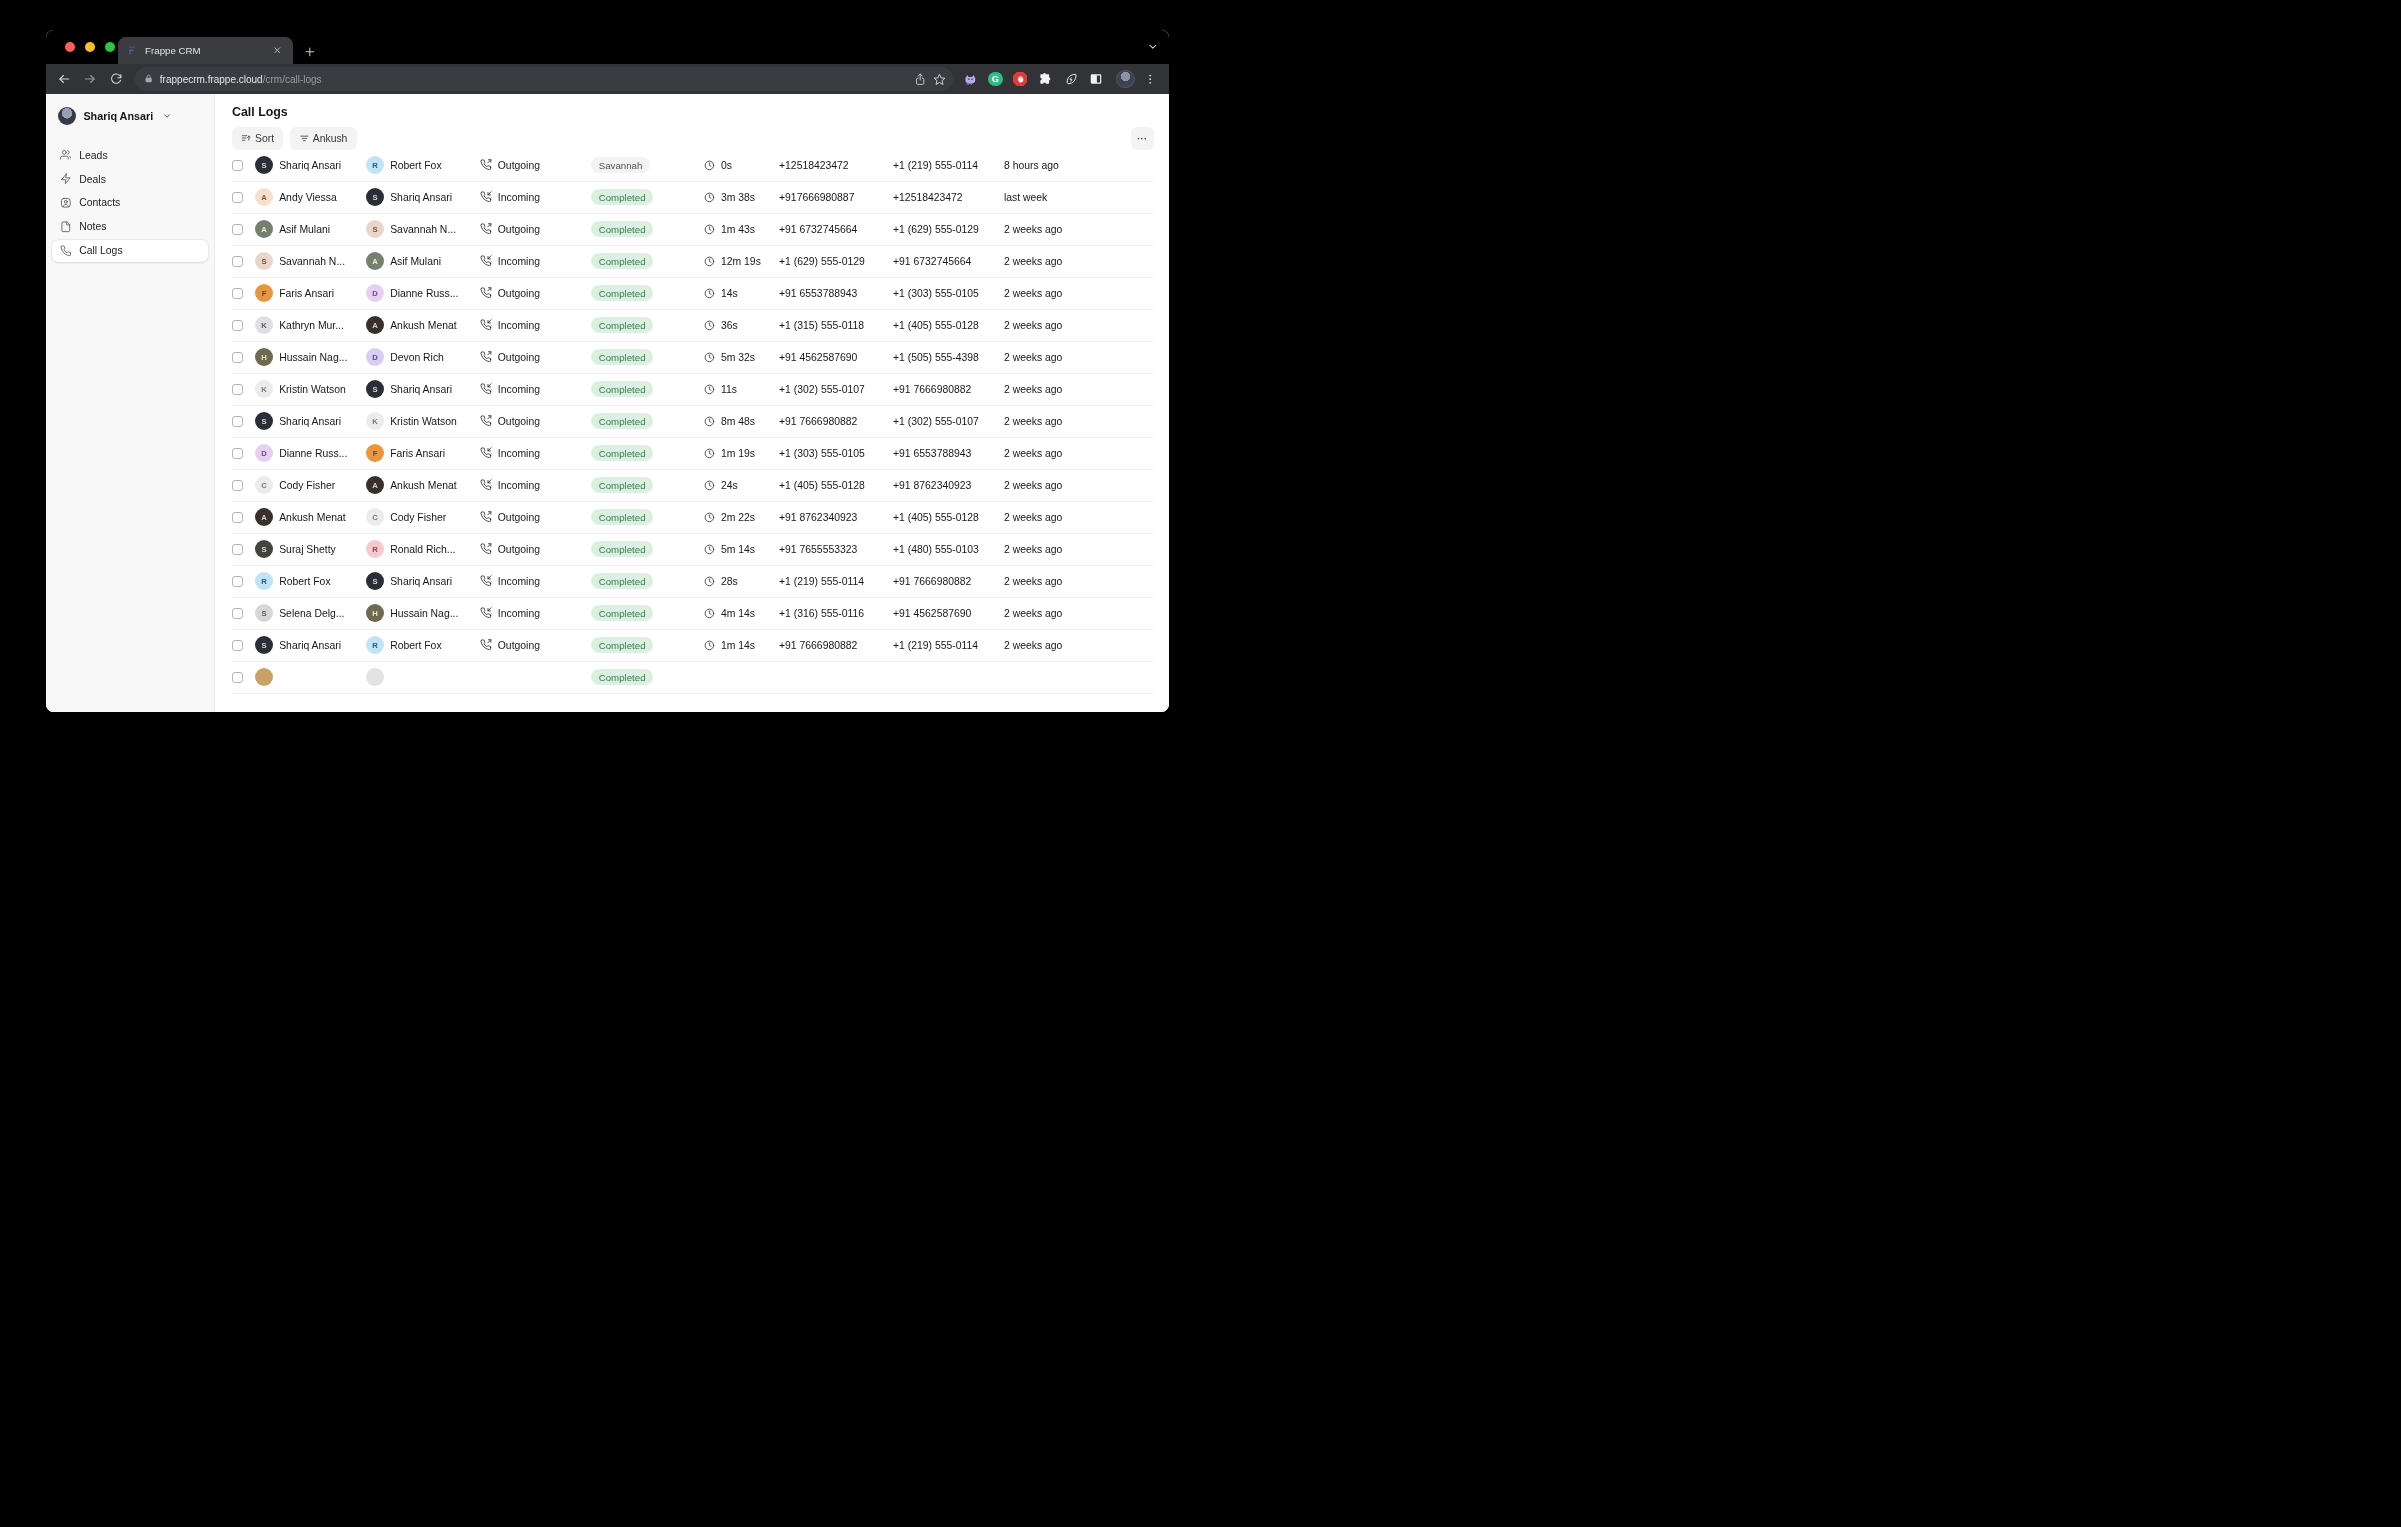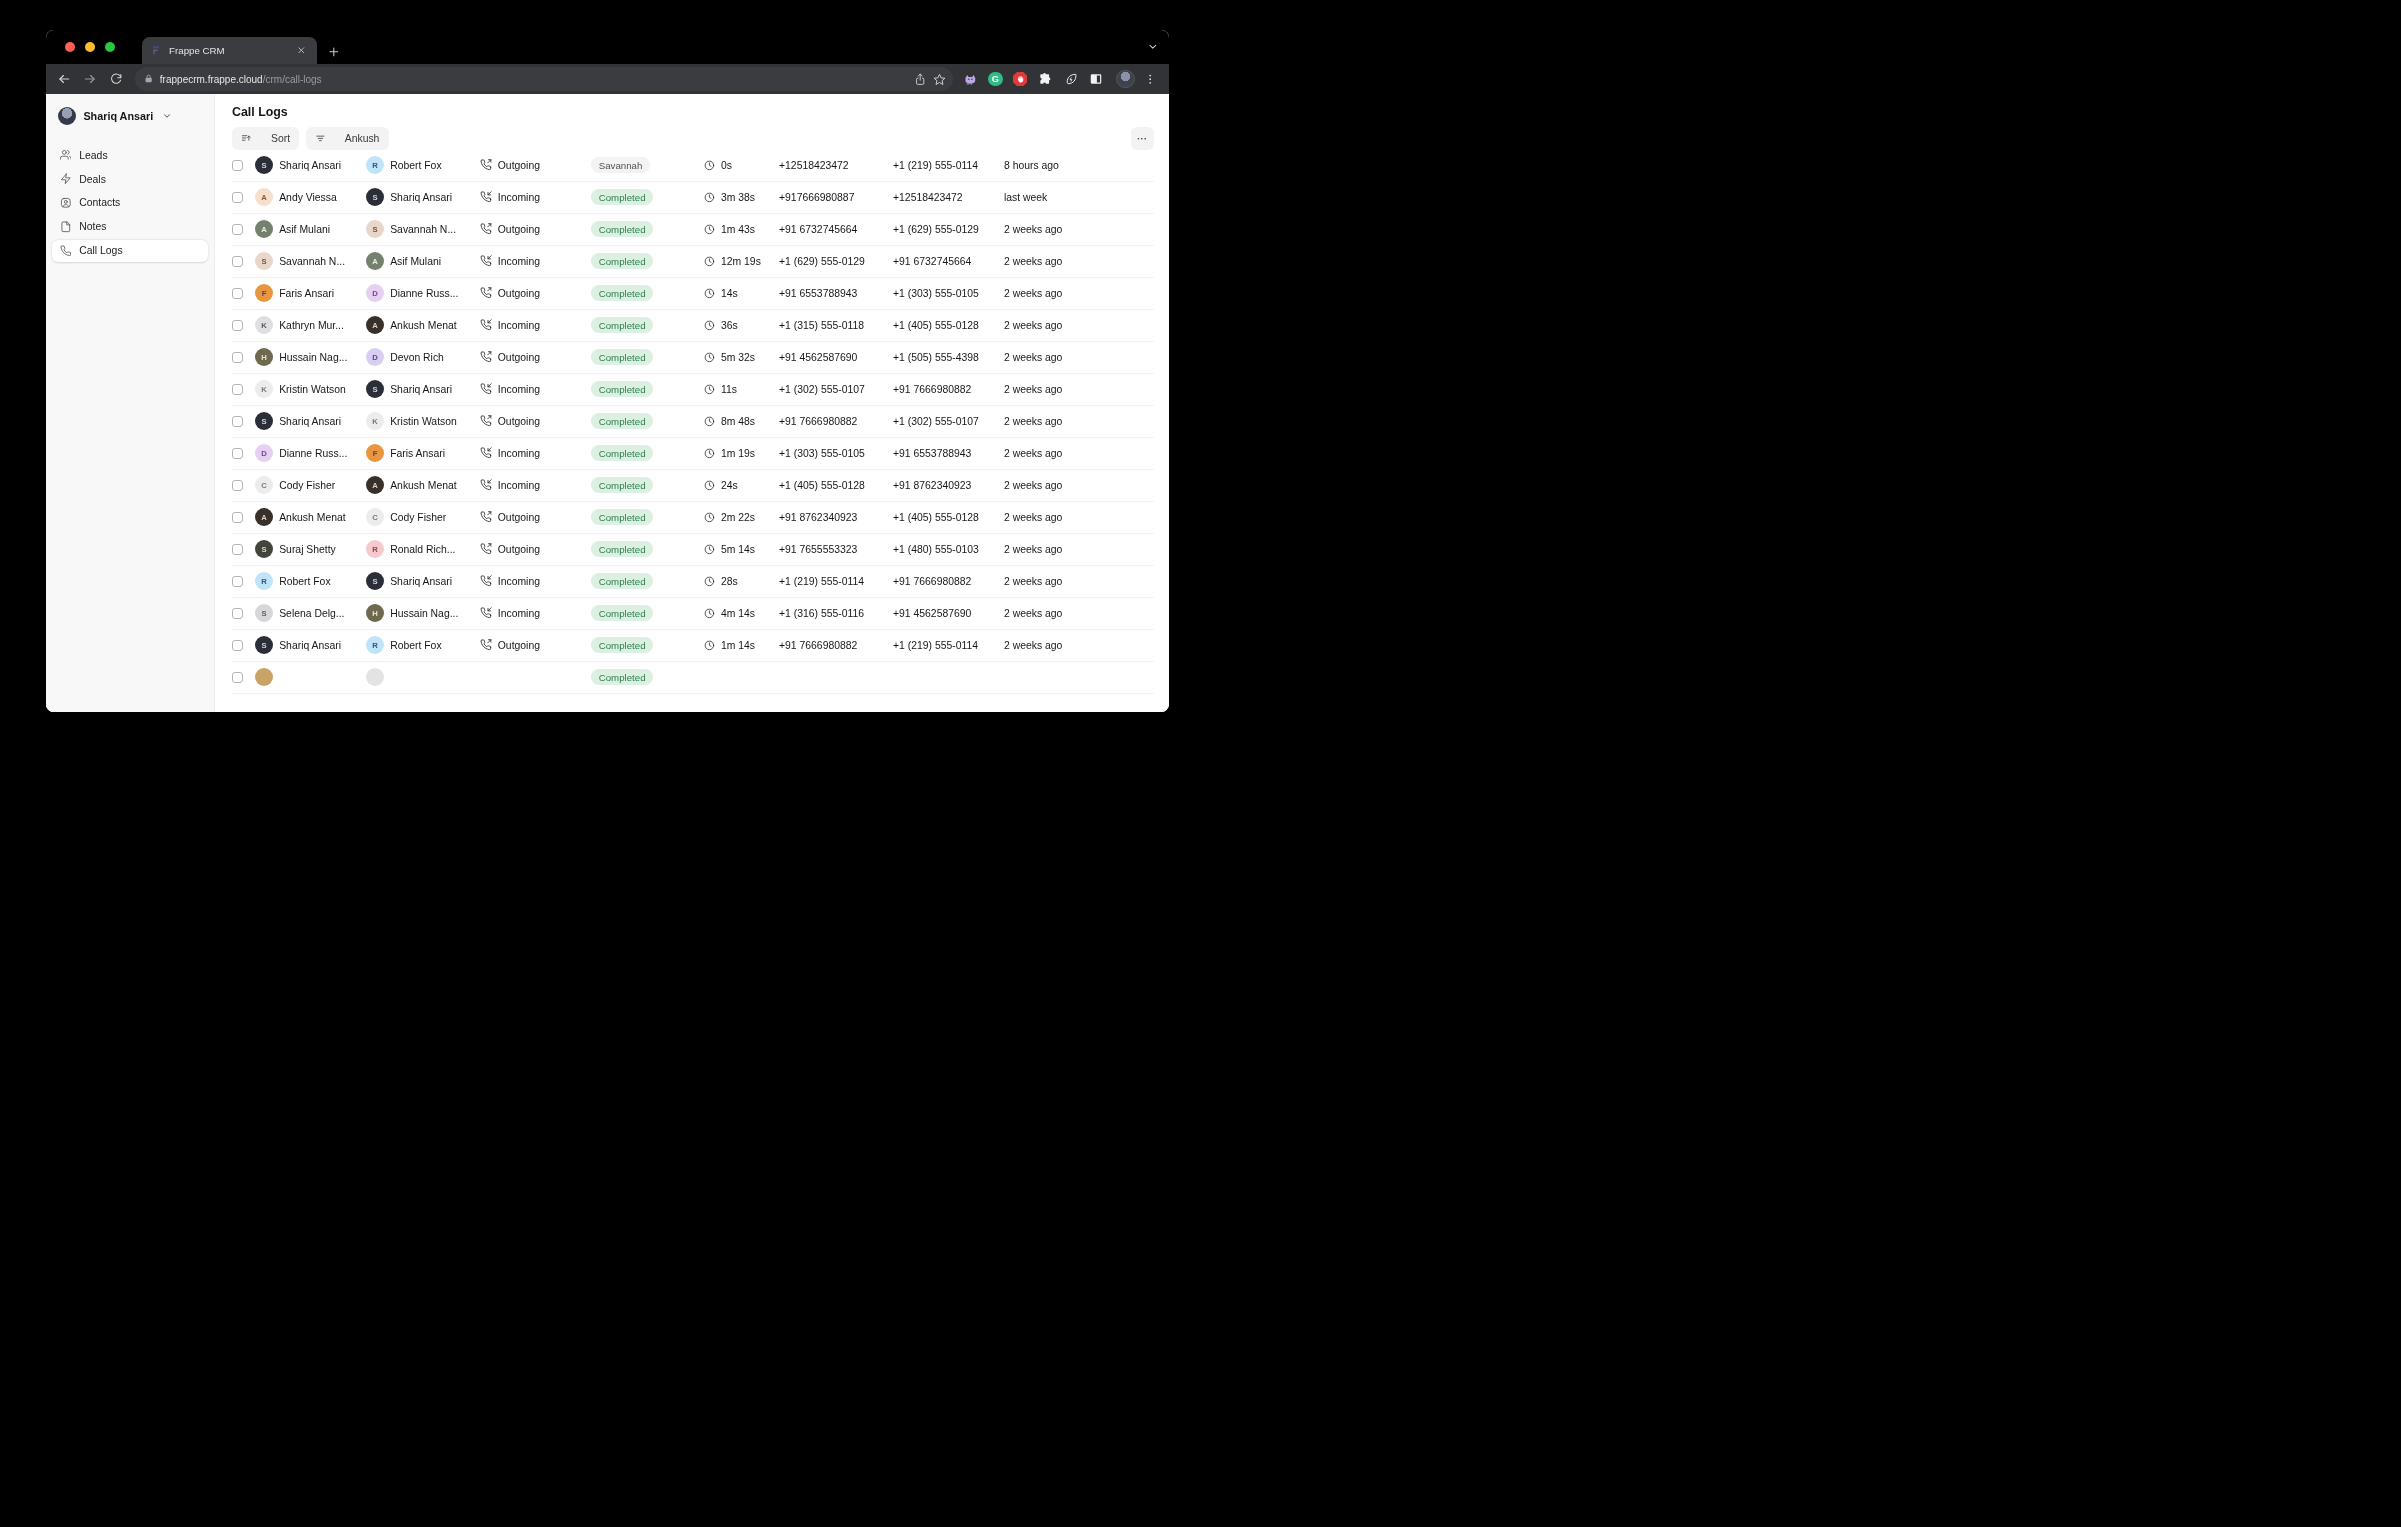--- a/index.html
+++ b/index.html
@@ -4,21 +4,21 @@
 <style>
   * { margin:0; padding:0; box-sizing:border-box; }
   html,body { width:1201px; height:764px; background:#000; font-family:"Liberation Sans", sans-serif; overflow:hidden; }
 
   .window { position:absolute; left:46px; top:30px; width:1123px; height:682px; border-radius:7.7px; overflow:hidden; display:flex; flex-direction:column; background:#fff; box-shadow:0 6.2px 31px rgba(0,0,0,.6); }
 
   
   .tabstrip { height:34px; background:#000; display:flex; align-items:flex-end; position:relative; flex-shrink:0; }
   .traffic { position:absolute; left:18.6px; top:11.6px; display:flex; gap:10px; }
   .traffic span { width:10px; height:10px; border-radius:50%; display:block; }
-  .tab { margin-left:96px; width:175px; height:27px; background:#3B3C40; border-radius:7.7px 7.7px 0 0; display:flex; align-items:center; padding:0 7.7px 0 9.3px; gap:7px; }
+  .tab { margin-left:72px; width:175px; height:27px; background:#3B3C40; border-radius:7.7px 7.7px 0 0; display:flex; align-items:center; padding:0 7.7px 0 9.3px; gap:7px; }
   .tab-title { color:#E2E3E5; font-size:9.7px; flex:1; white-space:nowrap; overflow:hidden; }
   .tab-close { color:#C9CACD; font-size:10px; cursor:default; padding:1.5px 3.9px; }
   .newtab { color:#C9CACD; margin:0 0 6.2px 10.8px; }
   .win-chevron { position:absolute; right:10.8px; top:10.8px; color:#C9CACD; }
 
   
   .toolbar { height:30px; background:#323336; display:flex; align-items:center; padding:0 9.3px 0 6.2px; gap:3.1px; flex-shrink:0; }
   .navbtn { width:23px; height:23px; display:flex; align-items:center; justify-content:center; color:#D4D5D7; border-radius:50%; }
   .navbtn.dim { color:#96979B; }
   .urlpill { flex:1; height:24px; margin:0 6.2px 0 4.6px; background:#3B3C41; border-radius:12.4px; display:flex; align-items:center; padding:0 7.7px 0 9.3px; gap:6.2px; min-width:0; }
@@ -42,21 +42,21 @@
   .user-chevron { color:#404040; margin-left:1.5px; display:flex; }
   .nav { margin-top:17px; padding:0 6.2px; display:flex; flex-direction:column; gap:1.5px; }
   .nav-item { display:flex; align-items:center; gap:7.7px; height:22.4px; padding:0 7px; border-radius:6.2px; color:#404040; cursor:default; }
   .nav-item .nicon { color:#525252; display:flex; width:12.4px; justify-content:center; }
   .nav-item .nlabel { font-size:10.4px; color:#222; }
   .nav-item.active { background:#fff; box-shadow:0 0.8px 2.3px rgba(0,0,0,.12), 0 0 0 0.4px rgba(0,0,0,.04); }
 
   .main { flex:1; min-width:0; padding:10.8px 15.5px 0 17px; display:flex; flex-direction:column; }
   .page-title { font-size:12.4px; font-weight:700; color:#171717; }
   .controls { display:flex; align-items:center; margin-top:8.5px; }
-  .btn { display:flex; align-items:center; gap:19px; height:22.4px; padding:0 9.3px; background:#F3F3F3; border-radius:6.2px; font-size:10.4px; color:#383838; margin-right:6.2px; }
+  .btn { display:flex; align-items:center; gap:3px; height:22.4px; padding:0 9.3px; background:#F3F3F3; border-radius:6.2px; font-size:10.4px; color:#383838; margin-right:6.2px; }
   .btn .bicon { color:#404040; display:flex; }
   .more-btn { margin-left:auto; width:23px; height:22.4px; background:#F3F3F3; border-radius:6.2px; display:flex; align-items:center; justify-content:center; color:#383838; }
 
   .grid { display:grid; grid-template-columns:23px 111px 114px 111px 113px 75px 114px 111px minmax(0,1fr); align-items:center; }
   .thead { margin-top:12.4px; height:21px; border-top:0.8px solid #EBEBEB; border-bottom:0.8px solid #EBEBEB; }
   .thead .th { font-size:9.7px; color:#7C7C7C; white-space:nowrap; }
   .rows { flex:1; min-height:0; overflow:hidden; }
   .trow { height:32px; border-bottom:0.8px solid #F1F1F1; }
   .cb { width:10.8px; height:10.8px; border:1.2px solid #B3B3B3; border-radius:3.1px; background:#fff; }
   .cell { display:flex; align-items:center; gap:6.2px; min-width:0; padding-right:6.2px; }

